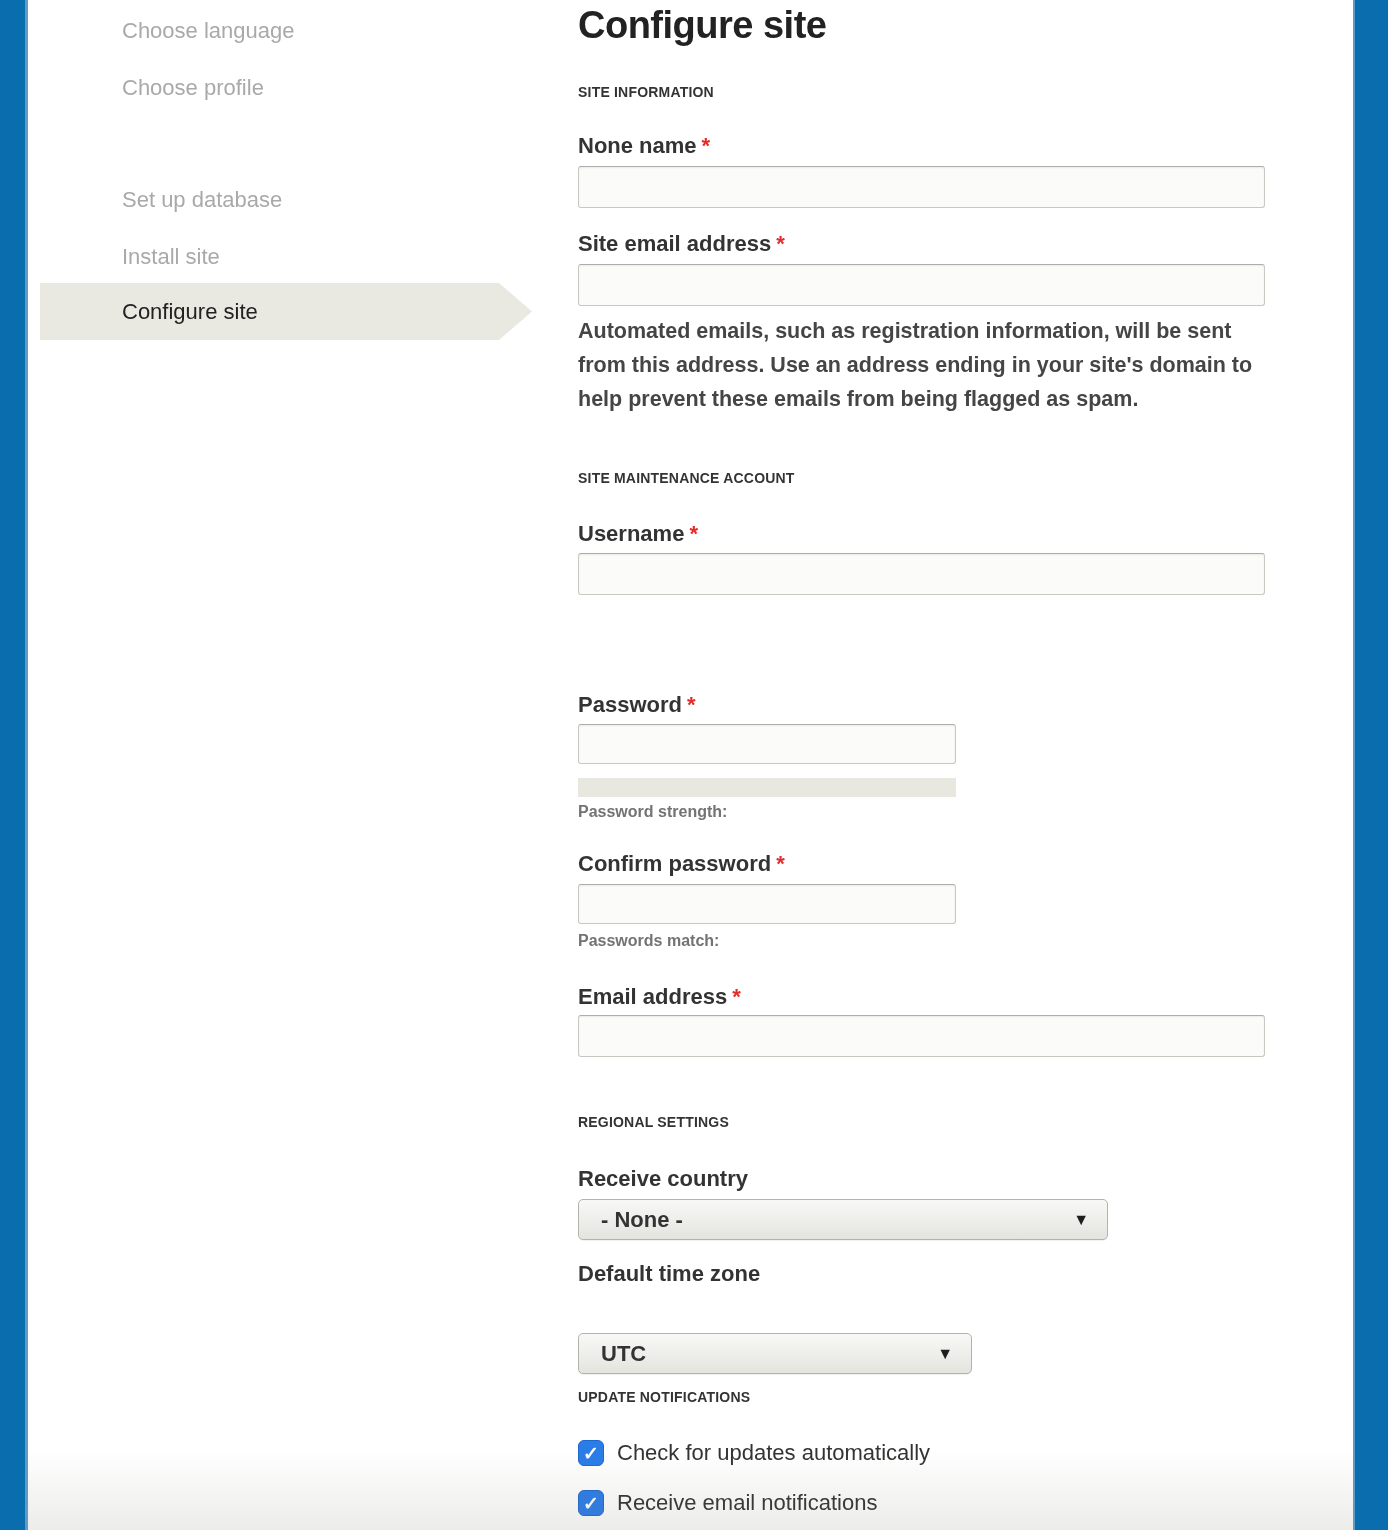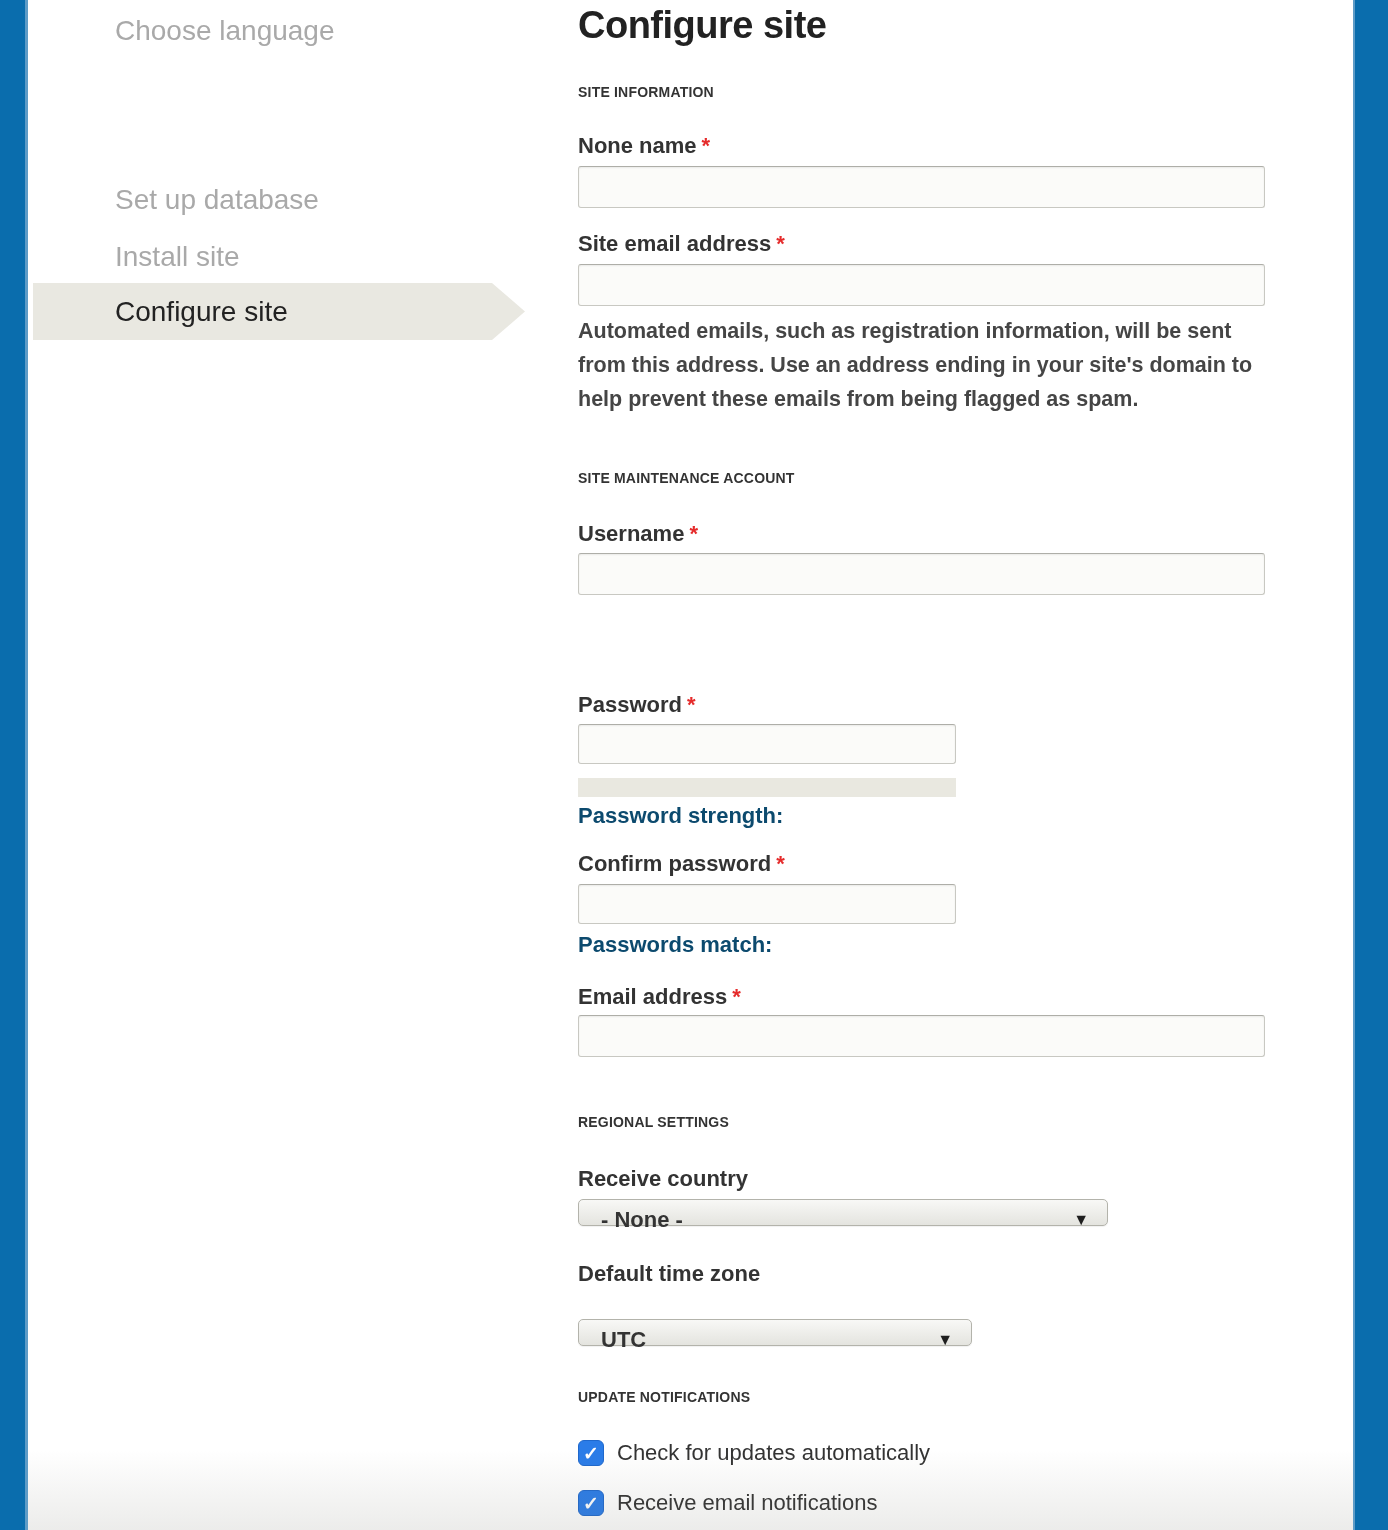--- a/index.html
+++ b/index.html
@@ -10,51 +10,51 @@
     color:#333;
   }
   
   .stripe{position:absolute;top:0;height:100%;background:#0a6dad;}
   .stripe.left{left:0;width:25px;border-right:3px solid #5e9cc7;}
   .stripe.right{right:0;width:33px;border-left:2px solid #5e9cc7;}
 
   
   .sidebar{position:absolute;left:28px;top:0;width:530px;height:100%;}
   .step{
-    position:absolute;left:5px;width:492px;height:57px;line-height:57px;
+    position:absolute;left:12px;width:492px;height:57px;line-height:57px;
     padding-left:82px;box-sizing:border-box;
-    font-size:28px;color:#a9a9a9;white-space:nowrap;
+    font-size:22px;color:#a9a9a9;white-space:nowrap;
   }
   .step.active{
     color:#222;background:#e9e8e1;
     clip-path:polygon(0 0, 459px 0, 492px 28.5px, 459px 57px, 0 57px);
   }
 
   
   .main{position:absolute;left:578px;top:0;width:687px;}
   .abs{position:absolute;left:0;font-weight:bold;}
   .page-title{font-size:38px;font-weight:bold;color:#222;letter-spacing:-0.5px;white-space:nowrap;}
   .section-heading{font-size:14px;font-weight:bold;color:#333;letter-spacing:0.2px;white-space:nowrap;}
   .field-label{font-size:22px;font-weight:bold;color:#333;white-space:nowrap;}
   .req{color:#e52b2b;font-weight:bold;margin-left:5px;}
   .desc{font-size:21.5px;line-height:34px;color:#454545;width:687px;}
-  .hint{font-size:22px;color:#0c4a6e;white-space:nowrap;}
+  .hint{font-size:16px;color:#737373;white-space:nowrap;}
 
   .text-input{
     box-sizing:border-box;height:42px;width:687px;
     background:#fbfbf9;border:1px solid #c8c8c2;border-top-color:#aeaea8;
     border-radius:3px;box-shadow:inset 0 1px 2px rgba(0,0,0,0.07);
     font-family:inherit;font-size:22px;color:#333;padding:0 12px;outline:none;
   }
   .text-input.narrow{width:378px;height:40px;}
 
   .strength-bar{width:378px;height:19px;background:#e9e8e0;}
 
   .select{
-    box-sizing:border-box;height:27px;border-radius:5px;cursor:default;
+    box-sizing:border-box;height:41px;border-radius:5px;cursor:default;
     background:linear-gradient(to bottom,#f8f8f6,#e4e4df);
     border:1px solid #b3b3ab;box-shadow:0 1px 1px rgba(0,0,0,0.06);
     font-size:22px;color:#333;line-height:39px;padding-left:22px;position:relative;
     white-space:nowrap;
   }
   .select .arrow{
     position:absolute;right:18px;top:0;line-height:39px;font-size:16px;color:#1e1e1e;
   }
 
   .check-row{position:absolute;left:0;height:28px;display:flex;align-items:center;}
@@ -72,20 +72,21 @@
   }
 </style>
 </head>
 <body>
 
 <div class="stripe left"></div>
 <div class="stripe right"></div>
 
 <div class="sidebar">
   <div class="step" style="top:2px">Choose language</div>
+  <div class="step" style="top:59px">Choose profile</div>
   <div class="step" style="top:228px">Install site</div>
   <div class="step" style="top:171px">Set up database</div>
   <div class="step active" style="top:283px">Configure site</div>
 </div>
 
 <div class="main">
 
   <h1 class="abs page-title" style="top:4px;margin:0">Configure site</h1>
 
   <div class="abs section-heading" style="top:84px">SITE INFORMATION</div>

